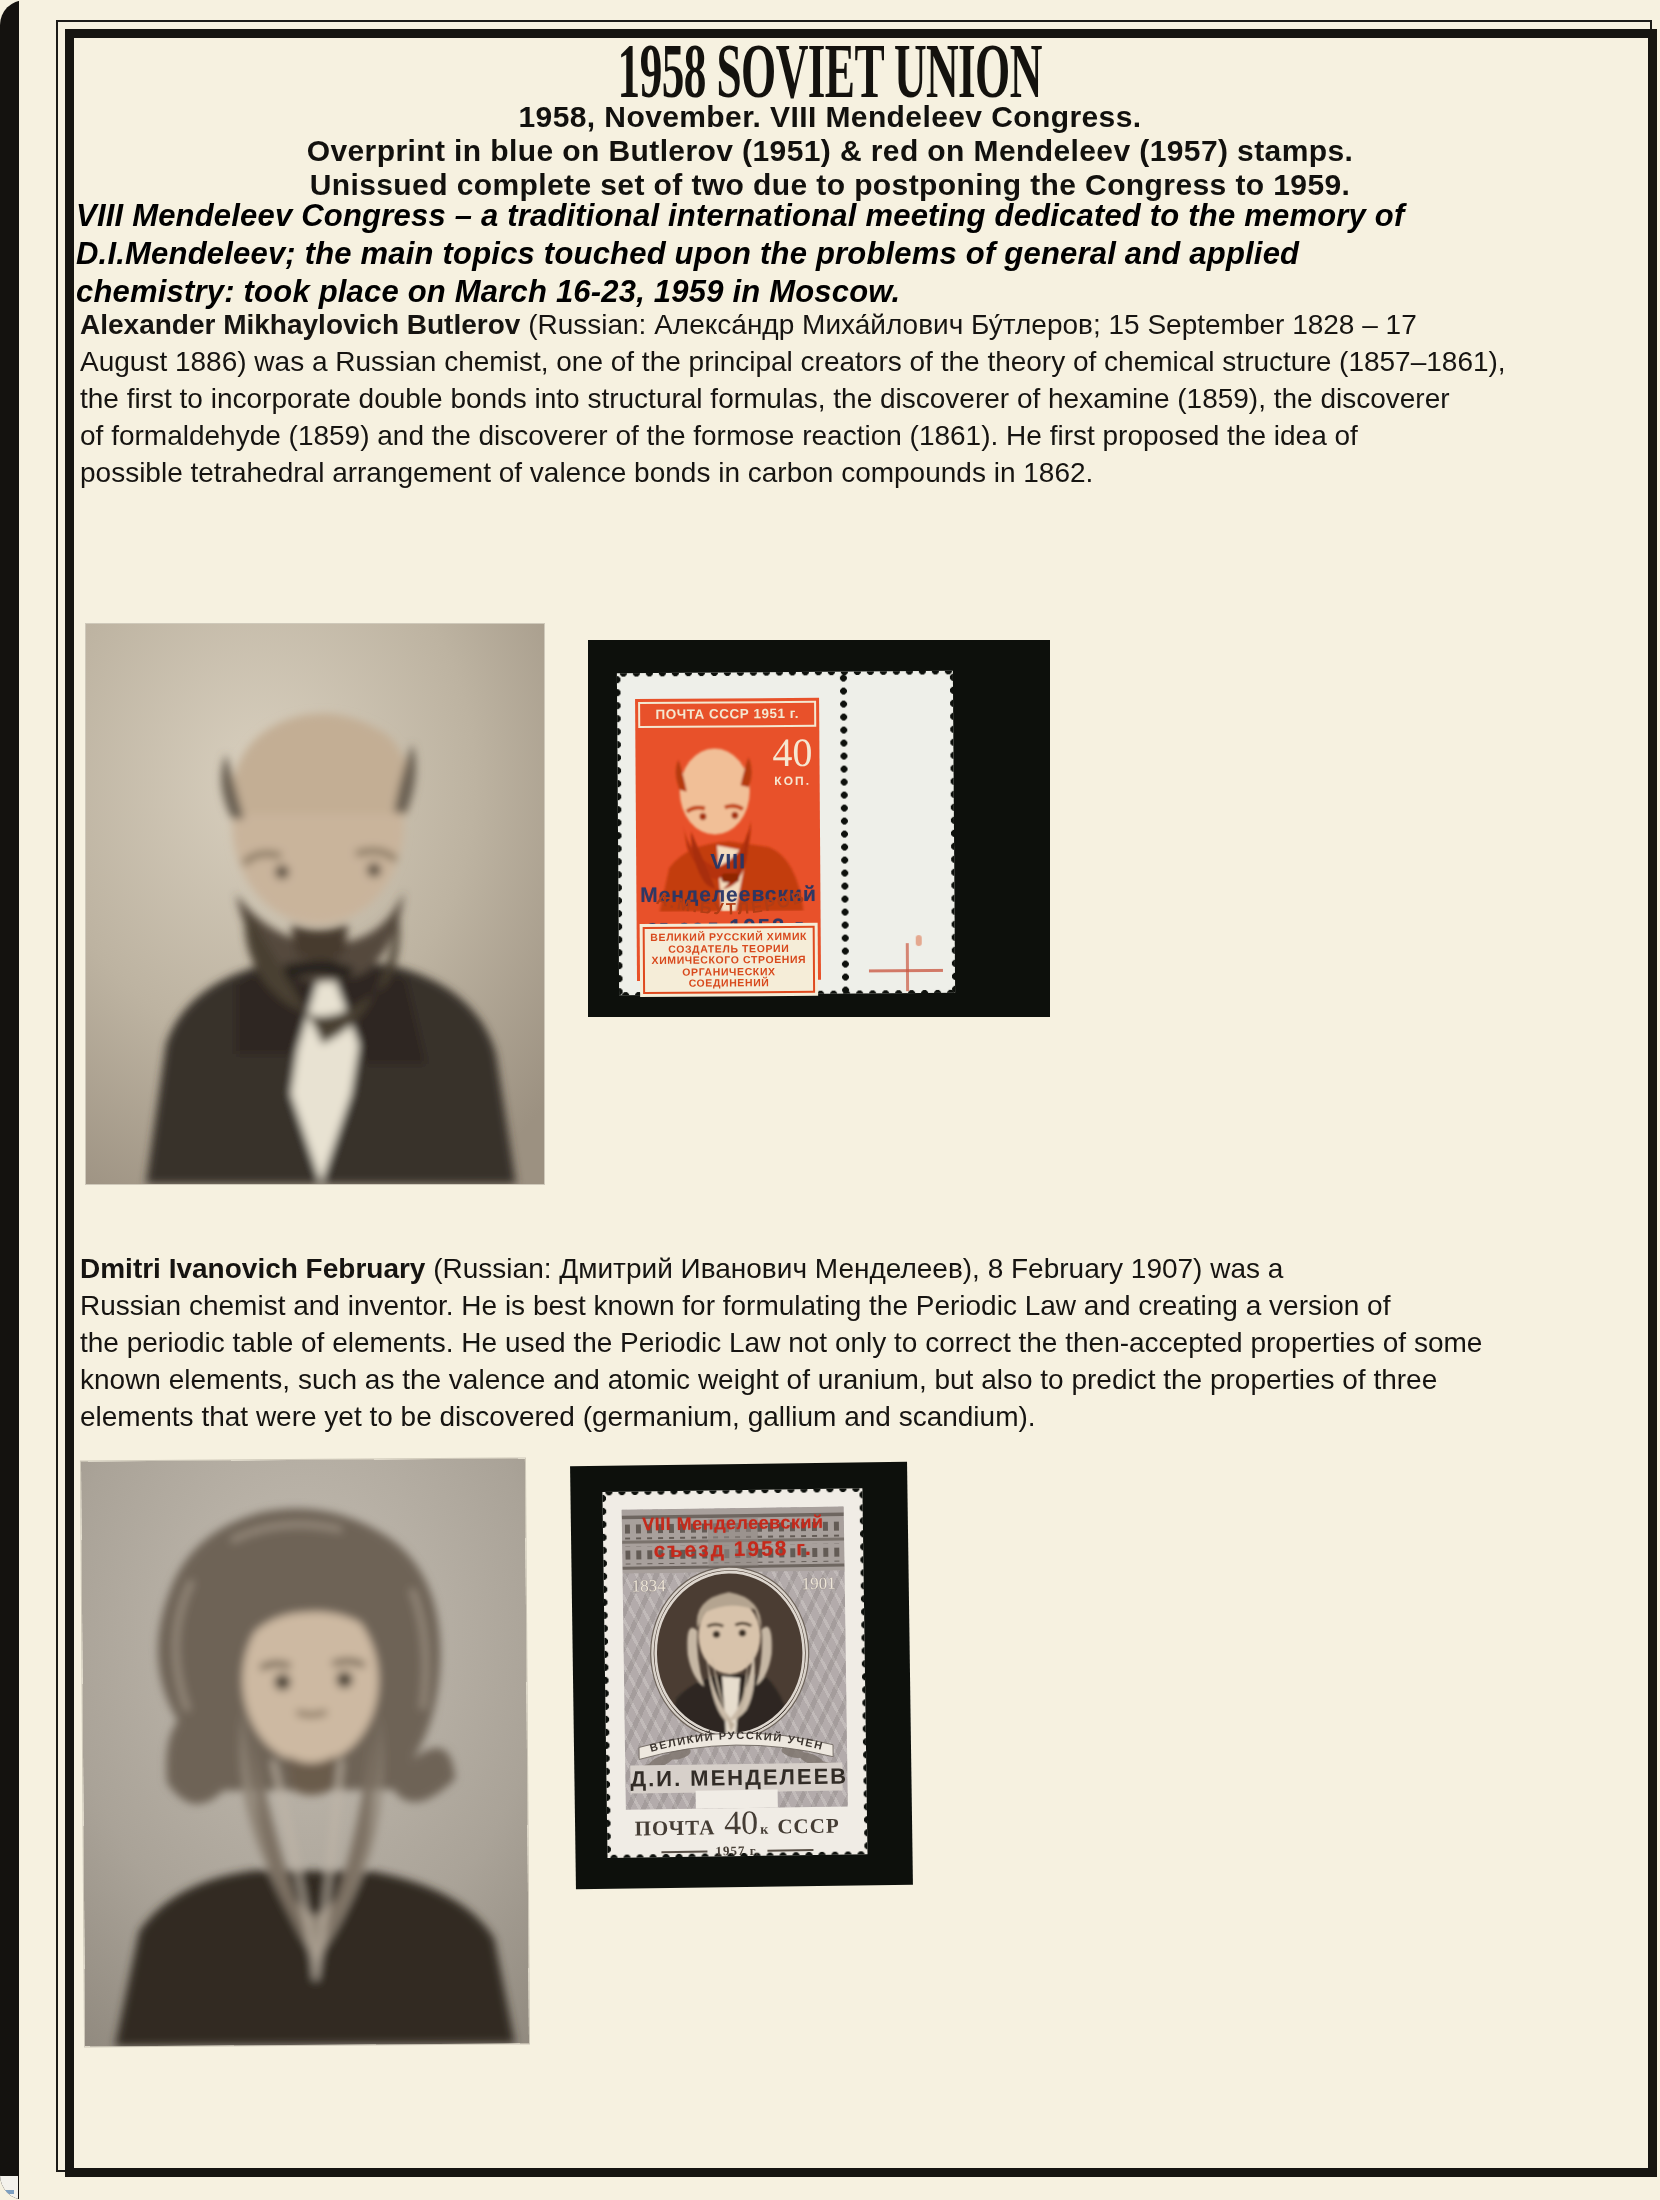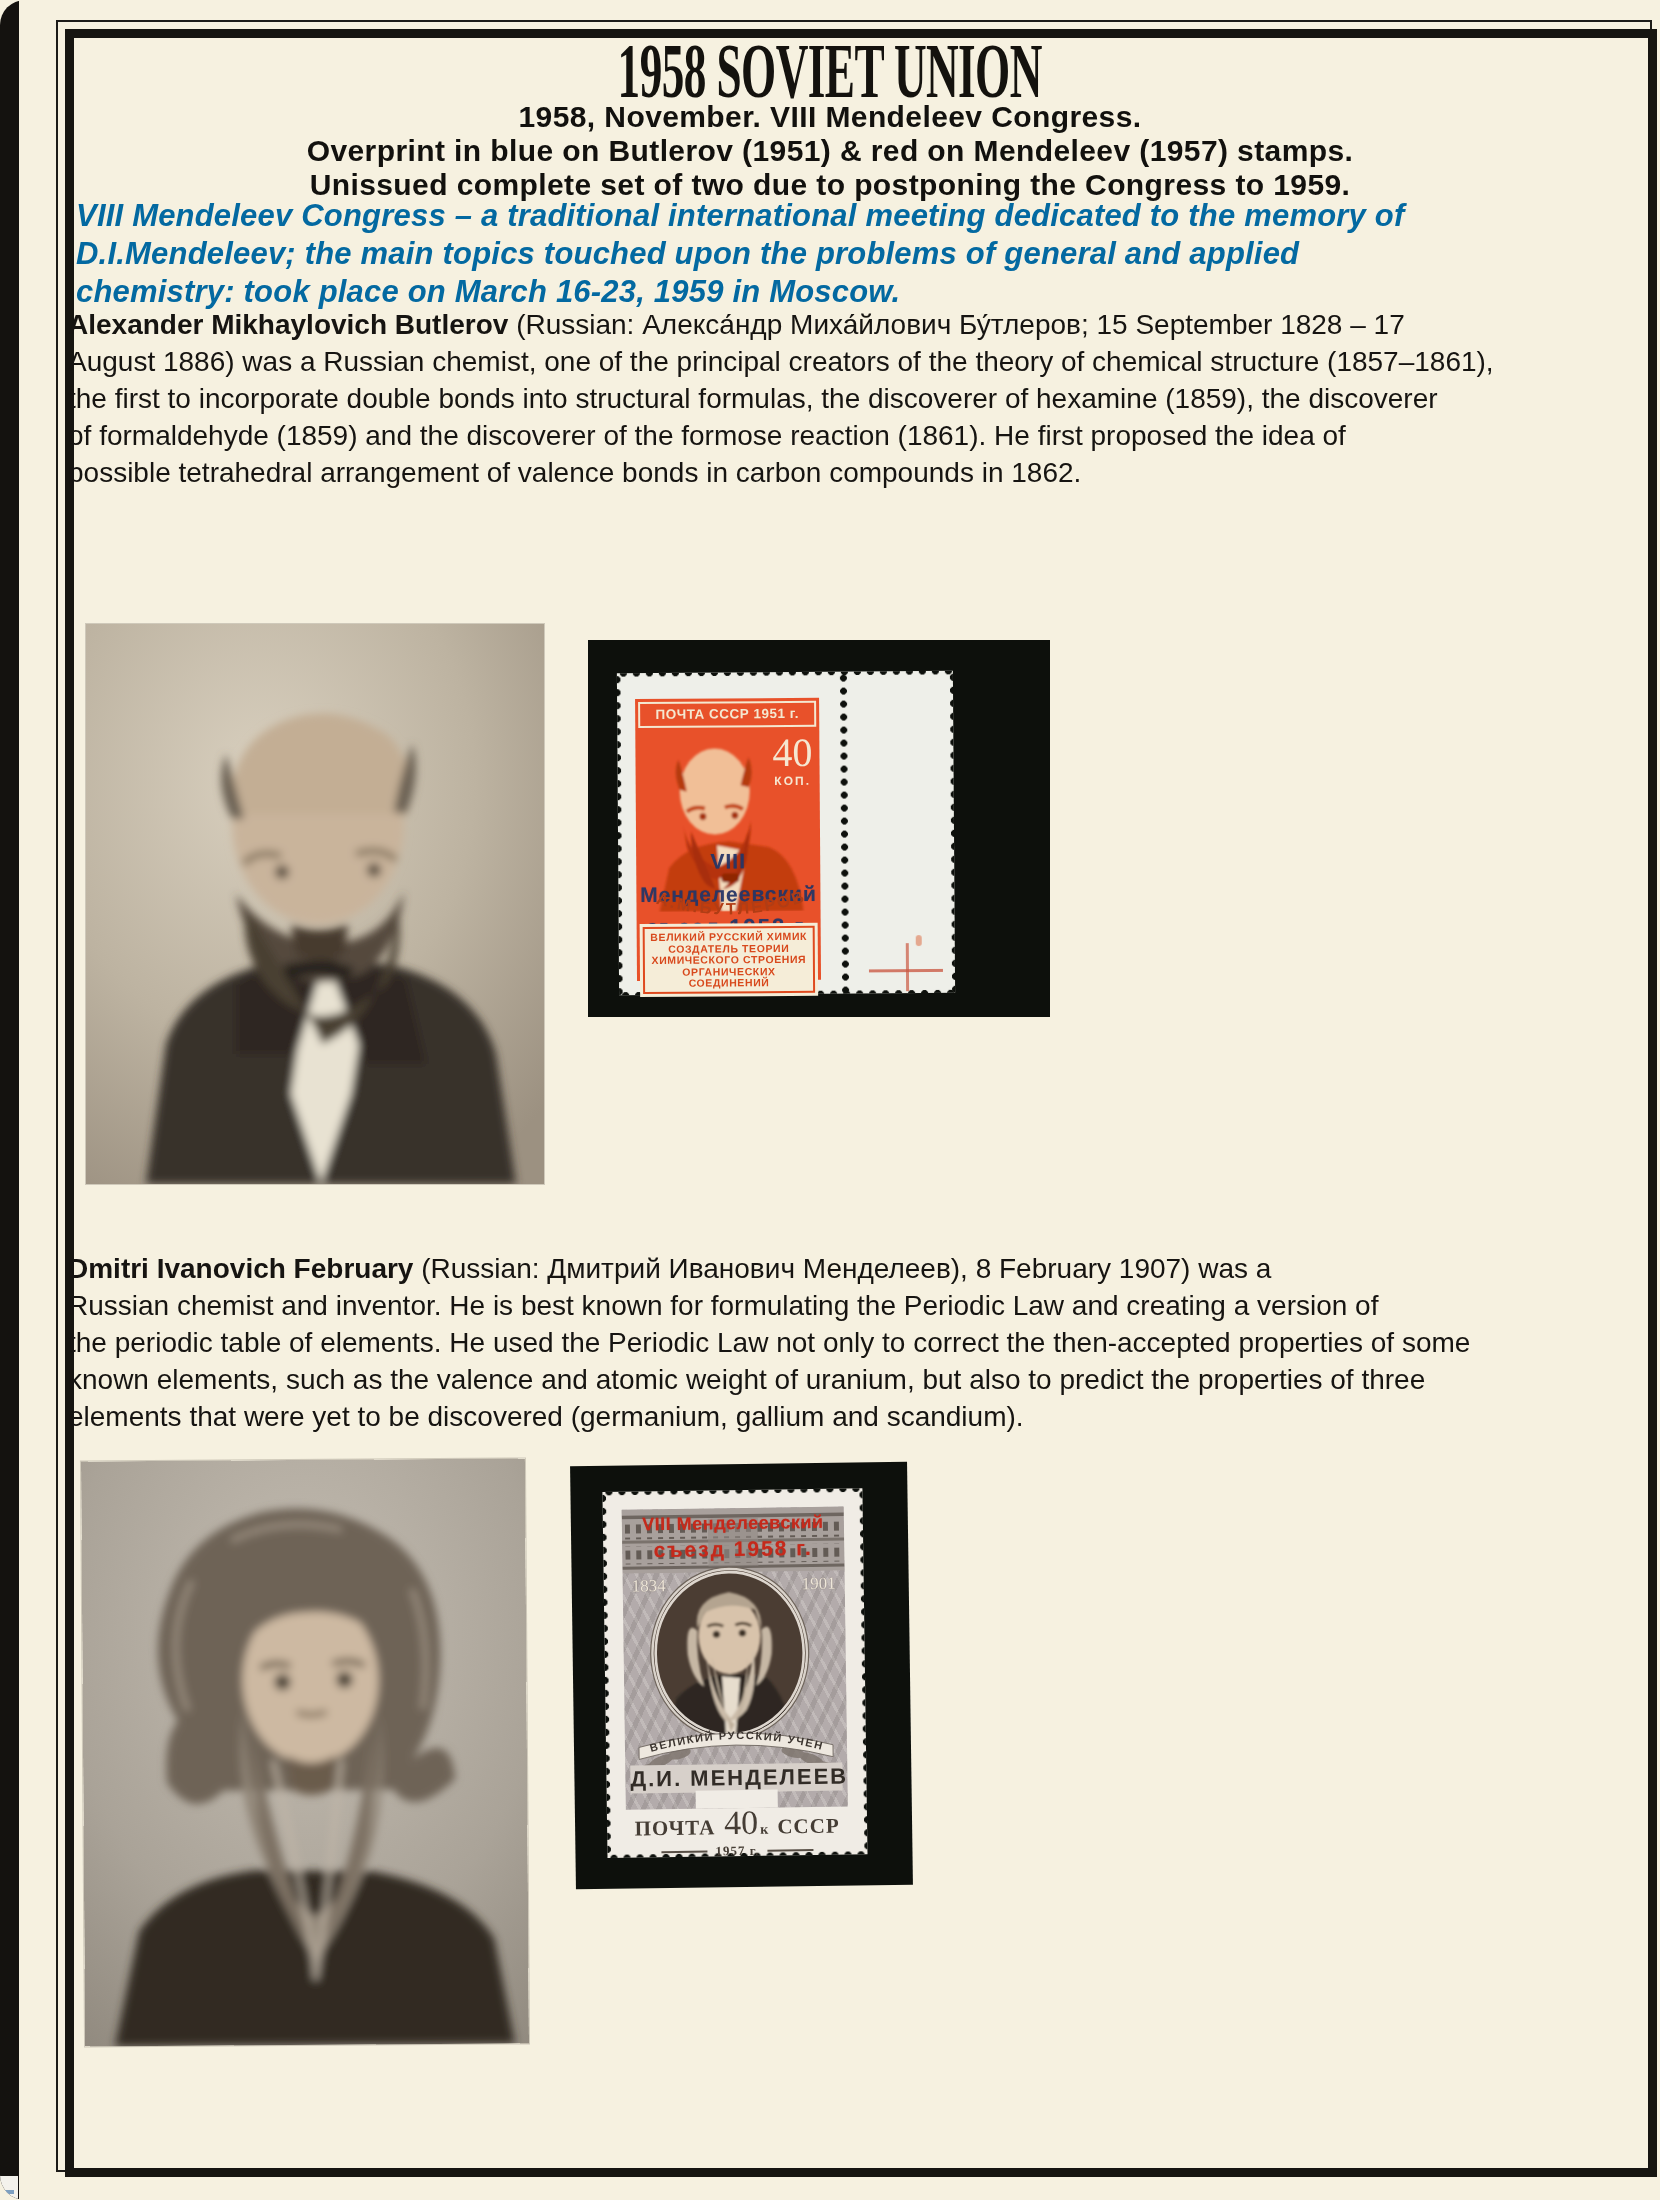--- a/index.html
+++ b/index.html
@@ -13,23 +13,23 @@
 
   
   .frame-outer{position:absolute;left:56px;top:20px;width:1592px;height:2148px;border:2px solid #1c1b18;}
   .frame-inner{position:absolute;left:65px;top:29px;width:1574px;height:2130px;border:9px solid #161511;}
 
   .title-wrap{position:absolute;left:0;top:26px;width:1660px;text-align:center;}
   .title{display:inline-block;font:700 78px "Liberation Serif",serif;color:#14120e;letter-spacing:-1px;transform:scaleX(.58);transform-origin:center;white-space:nowrap;}
 
   .subtitle{position:absolute;left:0;top:100px;width:1660px;text-align:center;font:700 30px/34px "Liberation Sans",sans-serif;color:#12110e;letter-spacing:.4px;white-space:pre-line;}
 
-  .intro{position:absolute;left:76px;top:197px;width:1545px;font:italic 700 31px/38px "Liberation Sans",sans-serif;color:#0369a1;white-space:pre-line;letter-spacing:.2px;}
-
-  .para{position:absolute;left:68px;width:1550px;font:400 28px/37px "Liberation Sans",sans-serif;color:#161411;white-space:pre-line;margin:0;}
+  .intro{position:absolute;left:76px;top:197px;width:1545px;font:italic 700 31px/38px "Liberation Sans",sans-serif;color:#000000;white-space:pre-line;letter-spacing:.2px;}
+
+  .para{position:absolute;left:80px;width:1550px;font:400 28px/37px "Liberation Sans",sans-serif;color:#161411;white-space:pre-line;margin:0;}
   .para .lead{font-weight:700;}
   .para1{top:306px;}
   .para2{top:1250px;}
 
   
   .photo{position:absolute;box-shadow:0 0 0 1px rgba(90,85,70,.25);}
   .photo1{left:86px;top:624px;width:458px;height:560px;}
   .photo2{left:83px;top:1460px;width:444px;height:585px;transform:rotate(-.4deg);}
   .photo svg{display:block;width:100%;height:100%;}
 

